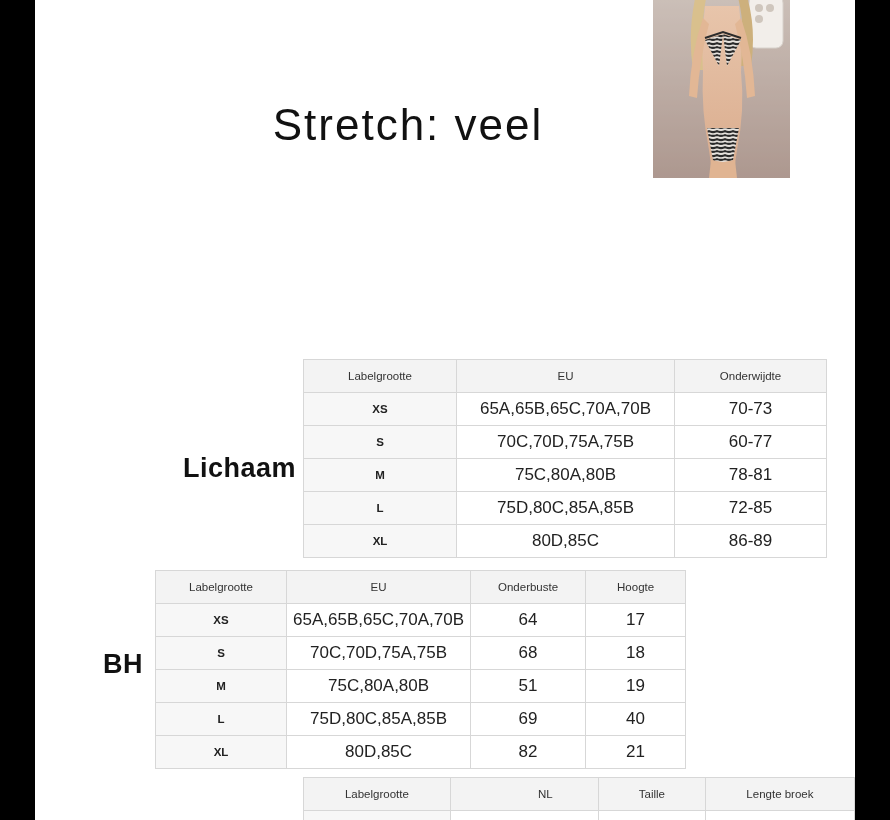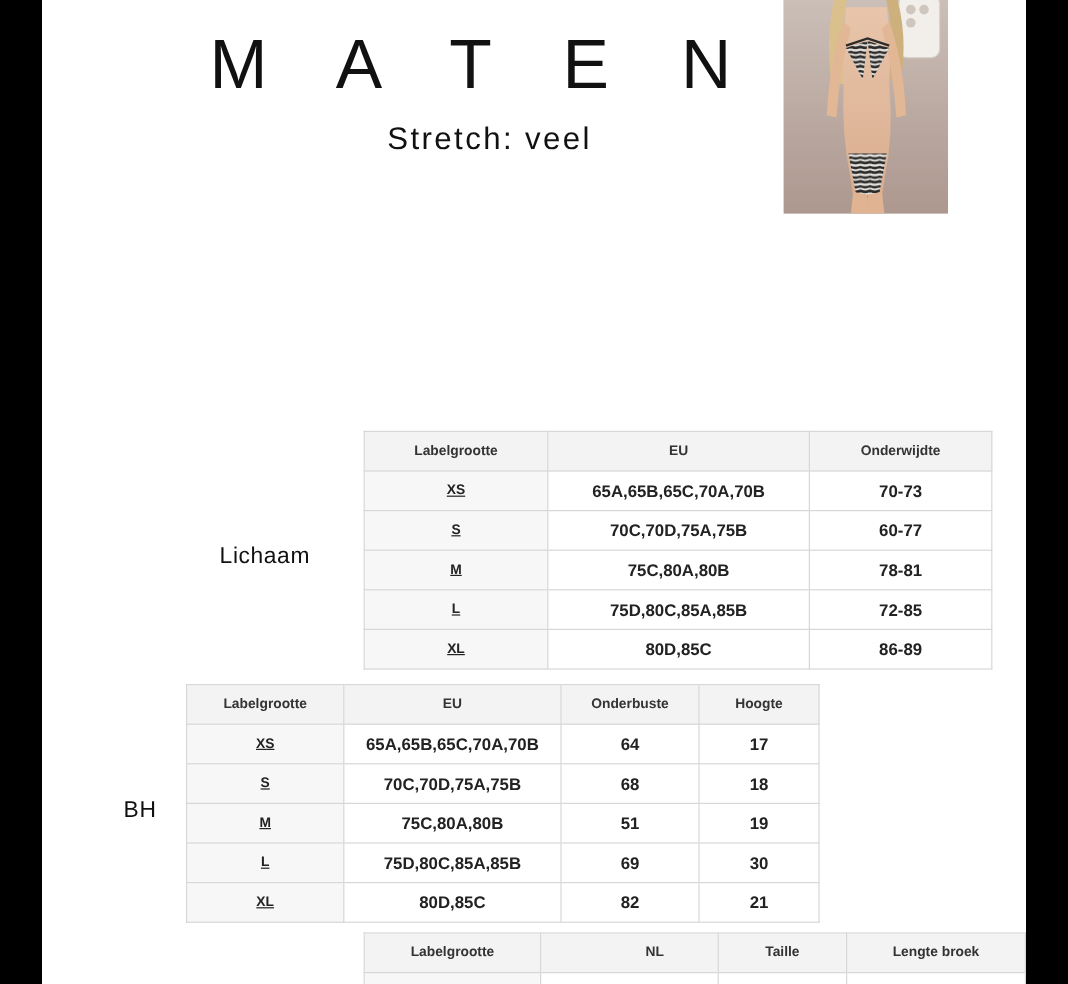--- a/index.html
+++ b/index.html
@@ -38,21 +38,21 @@
     color: #111;
     font-weight: 400;
     font-family: "Liberation Sans", sans-serif;
   }
   .title-stretch {
     position: absolute;
     left: 118px;
     top: 100px;
     width: 510px;
     text-align: center;
-    font-size: 26px;
+    font-size: 44px;
     letter-spacing: 2px;
     color: #111;
     font-weight: 400;
   }
   
   .photo {
     position: absolute;
     right: 65px;
     top: 0;
     width: 137px;
@@ -61,84 +61,82 @@
     background: #b9a79d;
   }
   .photo svg { display: block; }
 
   
   .section {
     position: relative;
   }
   .section-label {
     position: absolute;
-    font-size: 19px;
+    font-size: 27px;
     color: #111;
-    font-weight: 400;
+    font-weight: 700;
     letter-spacing: 0.5px;
   }
   table.size-table {
     border-collapse: collapse;
     position: absolute;
     font-size: 11.5px;
     color: #222;
   }
   table.size-table th,
   table.size-table td {
     border: 1px solid #d7d7d7;
     text-align: center;
-    font-weight: 700;
+    font-weight: 400;
     height: 32px;
     padding: 0 6px;
     background: #fff;
   }
   table.size-table thead th {
     background: #f3f3f3;
     color: #333;
     font-size: 11.5px;
   }
   table.size-table tbody td.labelcol {
     background: #f7f7f7;
     font-weight: bold;
     font-size: 11.5px;
-    text-decoration: underline;
   }
   table.size-table tbody td {
-    font-size: 14px;
+    font-size: 17px;
   }
 
   
   #tbl-lichaam { left: 268px; top: 181px; }
   #tbl-lichaam .c0 { width: 140px; }
   #tbl-lichaam .c1 { width: 205px; }
   #tbl-lichaam .c2 { width: 139px; }
   #lbl-lichaam { left: 148px; top: 275px; }
 
   
   #tbl-bh { left: 120px; top: 392px; }
   #tbl-bh .c0 { width: 118px; }
   #tbl-bh .c1 { width: 168px; }
   #tbl-bh .c2 { width: 102px; text-align: center; }
   #tbl-bh .c3 { width: 87px; margin-left: 33px; }
-  #lbl-bh { left: 68px; top: 487px; }
+  #lbl-bh { left: 68px; top: 471px; }
 
   
   #tbl-broekje { left: 268px; top: 599px; }
   #tbl-broekje .c0 { width: 140px; }
   #tbl-broekje .c1 { width: 100px; padding-left: 48px; }
   #tbl-broekje .c2 { width: 100px; }
   #tbl-broekje .c3 { width: 145px; margin-left: 14px; }
 </style>
 </head>
 <body>
 
 <div class="page">
 
   <div class="header">
-    <div class="title-maten">M A T E N</div>
     <div class="title-stretch">Stretch: veel</div>
 
     <div class="photo">
       <svg width="137" height="178" viewBox="0 0 137 178" xmlns="http://www.w3.org/2000/svg">
         <defs>
           <linearGradient id="wallg" x1="0" y1="0" x2="0" y2="1">
             <stop offset="0%" stop-color="#cfc4bd"></stop>
             <stop offset="100%" stop-color="#a79087"></stop>
           </linearGradient>
           <linearGradient id="sking" x1="0" y1="0" x2="0" y2="1">
@@ -246,21 +244,21 @@
         <tr>
           <td class="labelcol">M</td>
           <td>75C,80A,80B</td>
           <td>51</td>
           <td>19</td>
         </tr>
         <tr>
           <td class="labelcol">L</td>
           <td>75D,80C,85A,85B</td>
           <td>69</td>
-          <td>30</td>
+          <td>40</td>
         </tr>
         <tr>
           <td class="labelcol">XL</td>
           <td>80D,85C</td>
           <td>82</td>
           <td>21</td>
         </tr>
       </tbody>
     </table>
   </div>

